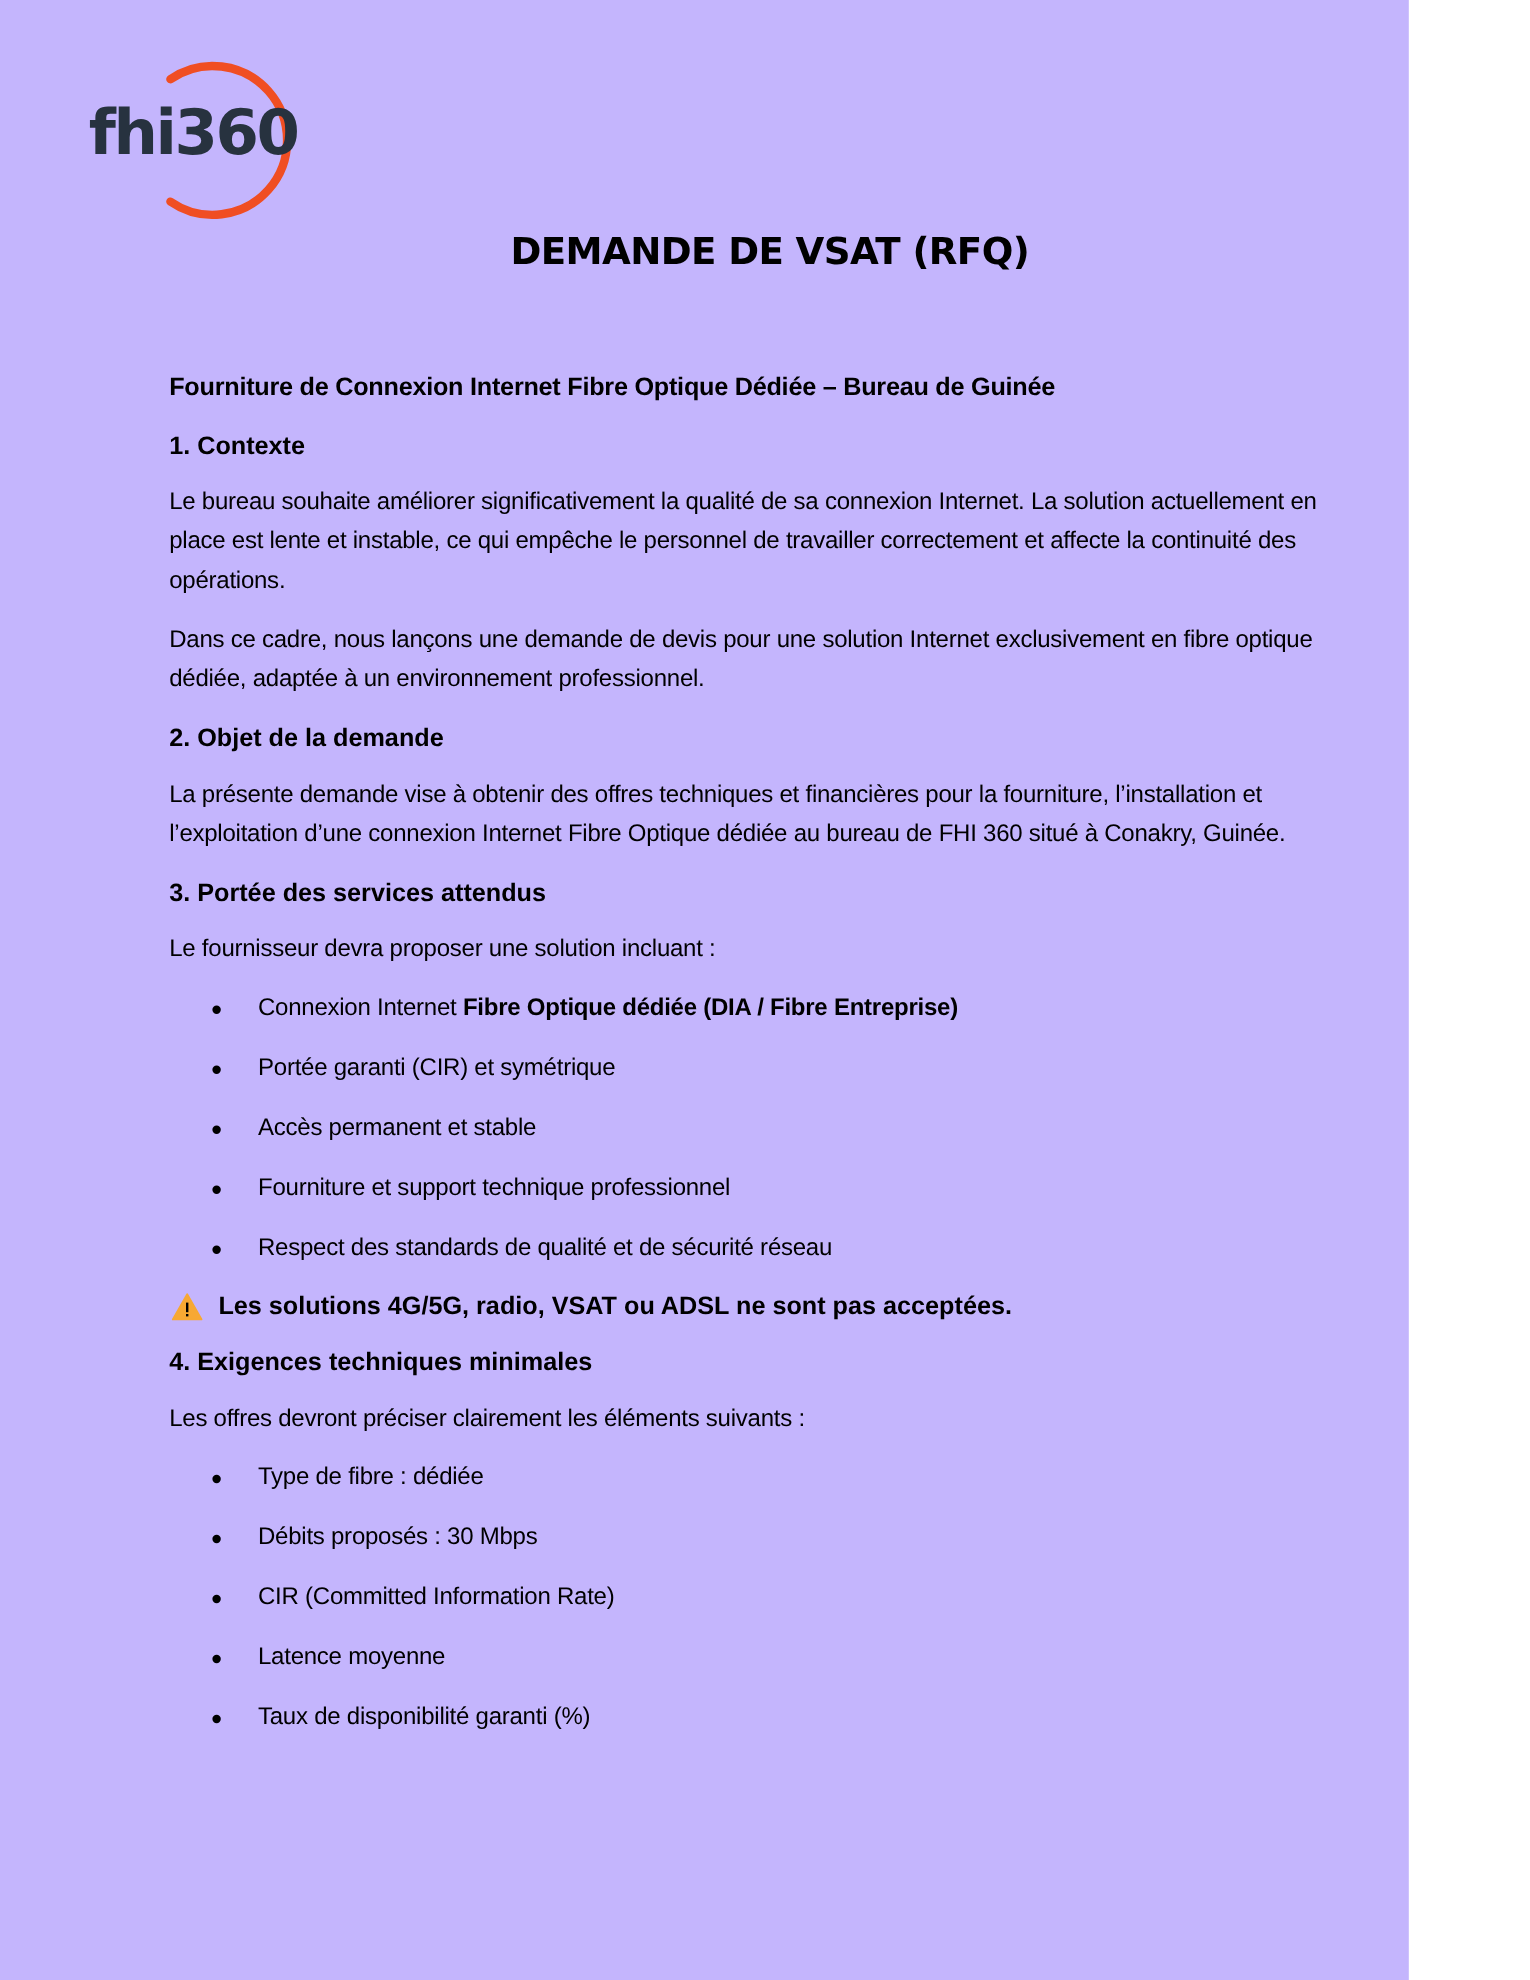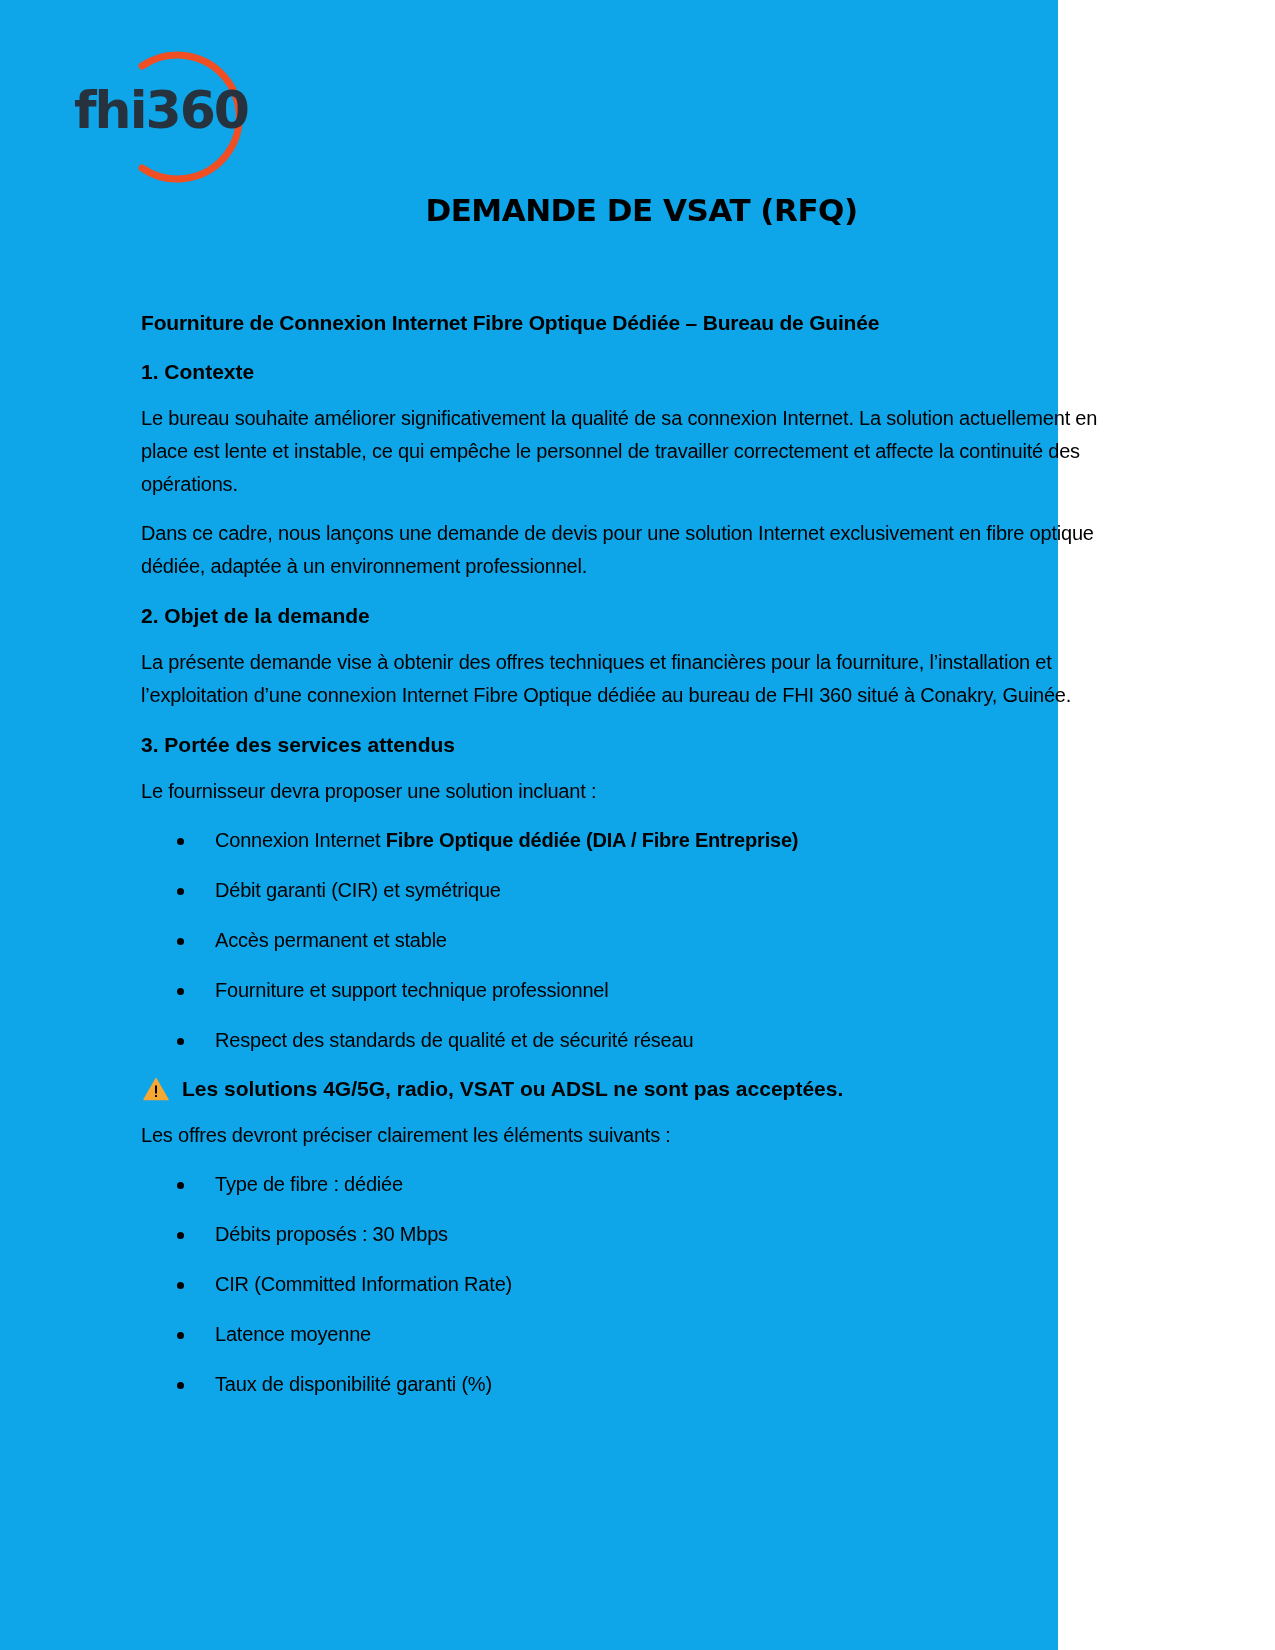--- a/index.html
+++ b/index.html
@@ -9,23 +9,23 @@
       background: #ffffff;
       overflow: hidden;
     }
     body {
       position: relative;
       font-family: "Liberation Sans", "DejaVu Sans", sans-serif;
       color: #000000;
     }
     .page {
       position: relative;
-      width: 1058px;
+      width: 1174px;
       height: 1650px;
-      background: #0ea5e9;
+      background: #c4b5fd;
     }
     .logo {
       position: absolute;
       left: 74px;
       top: 44px;
       width: 190px;
       height: 140px;
     }
     .logo svg { display: block; }
     .doc-title {
@@ -134,21 +134,21 @@
 
     <div class="section-h">3. Portée des services attendus</div>
     <p class="para">Le fournisseur devra proposer une solution incluant :</p>
     <ul class="bullets">
       <li>
         <span class="dot"></span>
         <span>Connexion Internet </span><b>Fibre Optique dédiée (DIA / Fibre Entreprise)</b>
       </li>
       <li>
         <span class="dot"></span>
-        <span>Débit garanti (CIR) et symétrique</span>
+        <span>Portée garanti (CIR) et symétrique</span>
       </li>
       <li>
         <span class="dot"></span>
         <span>Accès permanent et stable</span>
       </li>
       <li>
         <span class="dot"></span>
         <span>Fourniture et support technique professionnel</span>
       </li>
       <li>
@@ -159,20 +159,21 @@
 
     <div class="warning">
       <svg class="warn-icon" viewBox="0 0 26 24">
         <path d="M13 1.5 L25 22.5 L1 22.5 Z" fill="#f7a833" stroke="#f7a833" stroke-width="1.5" stroke-linejoin="round"></path>
         <rect x="12" y="8.5" width="2" height="8" fill="#000"></rect>
         <rect x="12" y="18" width="2" height="2" fill="#000"></rect>
       </svg>
       <span>Les solutions 4G/5G, radio, VSAT ou ADSL ne sont pas acceptées.</span>
     </div>
 
+    <div class="section-h">4. Exigences techniques minimales</div>
     <p class="para">Les offres devront préciser clairement les éléments suivants :</p>
     <ul class="bullets">
       <li>
         <span class="dot"></span>
         <span>Type de fibre : dédiée</span>
       </li>
       <li>
         <span class="dot"></span>
         <span>Débits proposés : 30 Mbps</span>
       </li>

